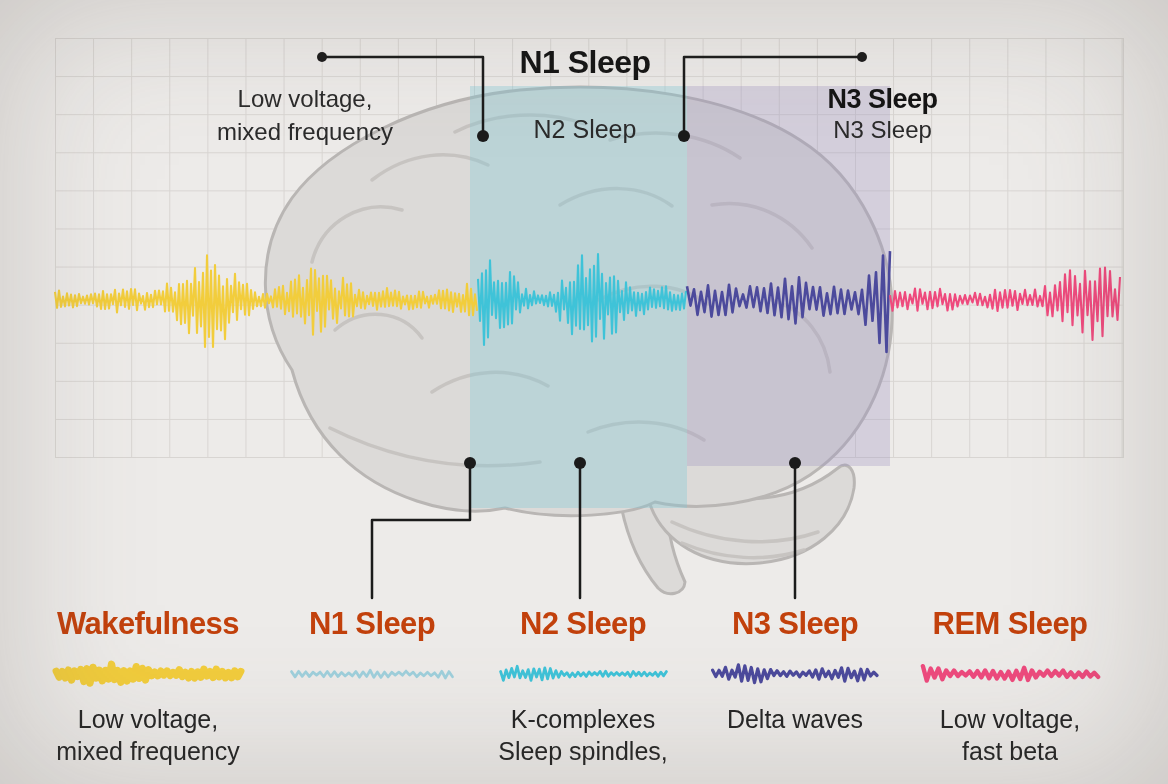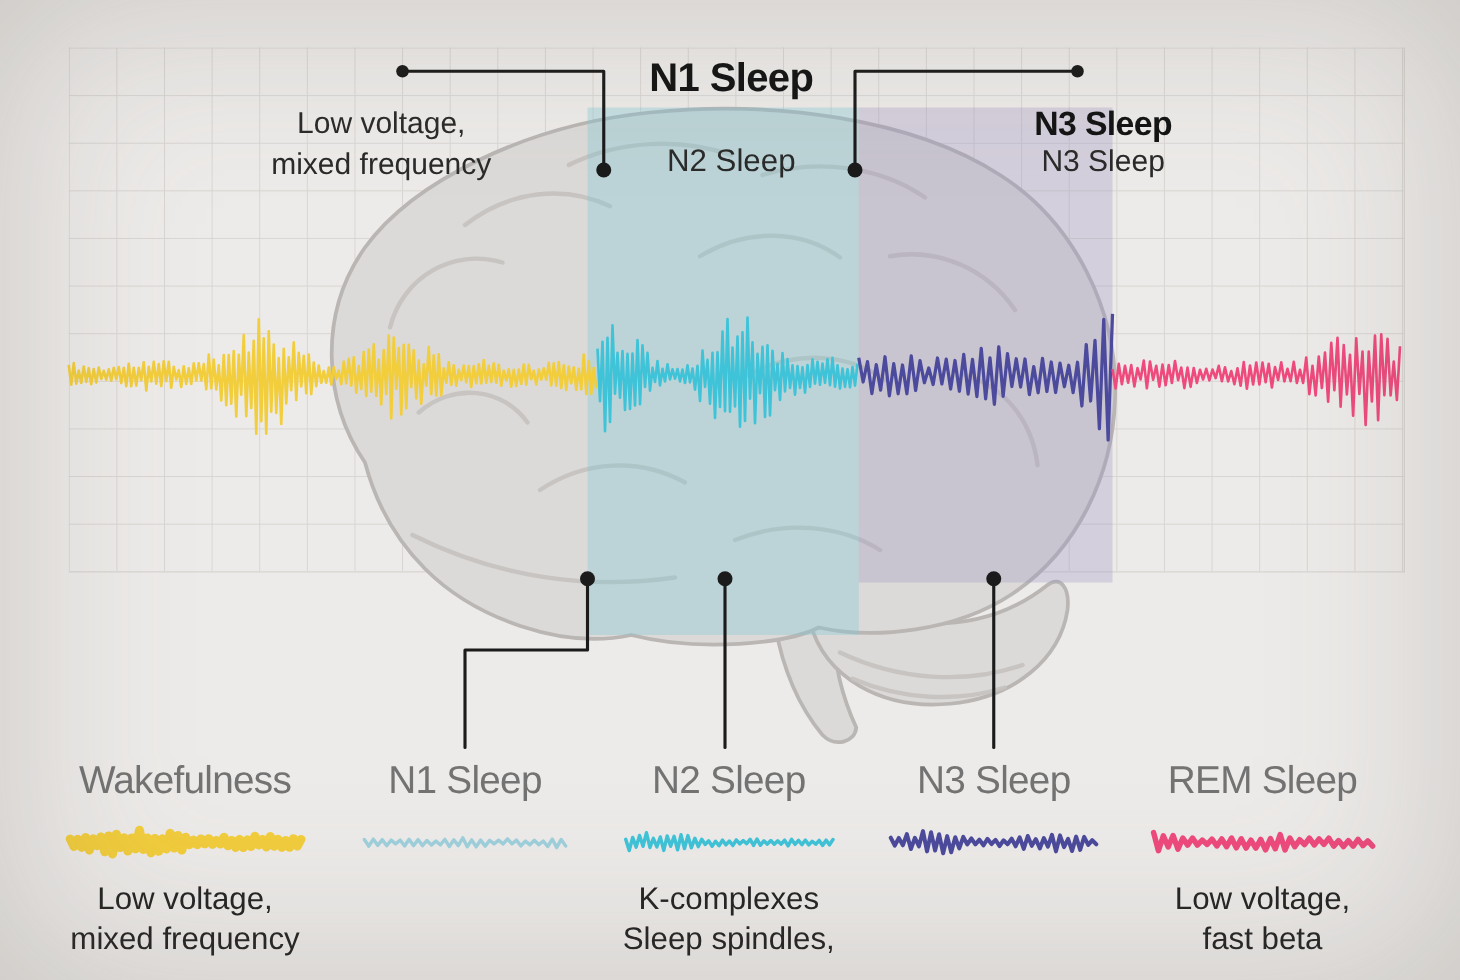--- a/index.html
+++ b/index.html
@@ -22,21 +22,21 @@
   .tint-cyan{left:470px;top:86px;width:217px;height:422px;}
   .tint-purple{left:687px;top:86px;width:203px;height:380px;}
   .label{position:absolute;text-align:center;z-index:6;}
   .wake-note{left:160px;top:82px;width:290px;font-size:24px;line-height:33px;color:#2b2b2b;display:flex;flex-direction:column;}
   .n1-title{left:485px;top:44px;width:200px;font-size:32px;font-weight:700;color:#141414;letter-spacing:-0.5px;}
   .n2-label{left:505px;top:115px;width:160px;font-size:25px;color:#2b2b2b;}
   .n3-title{left:795px;top:84px;width:175px;font-size:27px;font-weight:700;color:#141414;letter-spacing:-0.5px;}
   .n3-sub{left:795px;top:116px;width:175px;font-size:24px;color:#2b2b2b;}
   .legend{position:absolute;left:0;top:600px;width:1168px;height:184px;z-index:6;}
   .col{position:absolute;top:6px;display:flex;flex-direction:column;align-items:center;}
-  .col-title{font-size:31px;font-weight:400;color:#737373;letter-spacing:-0.6px;white-space:nowrap;}
+  .col-title{font-size:31px;font-weight:700;color:#c2410c;letter-spacing:-0.6px;white-space:nowrap;}
   .swatch{height:42px;margin-top:11px;}
   .col-desc{margin-top:8px;font-size:25px;line-height:32px;color:#242424;display:flex;flex-direction:column;text-align:center;white-space:nowrap;}
   .callouts polyline,.callouts line{fill:none;stroke:var(--callout);stroke-width:2.5px;stroke-linecap:round;stroke-linejoin:round;}
   .callouts circle{fill:var(--callout);}
   .gyri{fill:none;stroke:#c4c1bf;stroke-width:3.5px;stroke-linecap:round;opacity:.9;}
 </style>
 </head>
 <body>
 
 <div class="stage">
@@ -130,20 +130,24 @@
         <span>K-complexes</span>
         <span>Sleep spindles,</span>
       </div>
     </div>
 
     <div class="col" style="left:702px;width:186px;">
       <div class="col-title">N3 Sleep</div>
       <svg class="swatch" width="175" viewBox="0 0 190 44" preserveAspectRatio="none">
           <polyline points="5.0,18.0 8.5,24.6 12.0,18.2 15.5,24.3 19.0,15.1 22.5,27.4 26.0,18.1 29.5,25.2 33.0,12.5 36.5,29.4 40.0,13.5 43.5,28.7 47.0,15.2 50.5,31.0 54.0,16.7 57.5,30.1 61.0,17.7 64.5,26.8 68.0,17.4 71.5,23.6 75.0,18.6 78.5,23.6 82.0,19.7 85.5,24.4 89.0,19.0 92.5,23.3 96.0,19.8 99.5,24.9 103.0,20.2 106.5,23.4 110.0,18.8 113.5,25.1 117.0,17.7 120.5,27.3 124.0,16.6 127.5,24.7 131.0,19.2 134.5,26.9 138.0,18.3 141.5,25.5 145.0,15.6 148.5,29.4 152.0,16.1 155.5,25.8 159.0,19.0 162.5,29.1 166.0,17.1 169.5,28.1 173.0,17.3 176.5,24.0 180.0,20.1 183.5,23.5" fill="none" stroke="#4c4a9c" stroke-width="3.5" stroke-linecap="round" stroke-linejoin="round"></polyline>
         </svg>
+      <div class="col-desc">
+        <span>Delta waves</span>
+        <span></span>
+      </div>
     </div>
 
     <div class="col" style="left:905px;width:210px;">
       <div class="col-title">REM Sleep</div>
       <svg class="swatch" width="185" viewBox="0 0 190 44" preserveAspectRatio="none">
           <polyline points="5.0,13.7 9.0,28.9 13.0,16.3 17.0,25.8 21.0,16.1 25.0,27.6 29.0,18.3 33.0,24.2 37.0,18.3 41.0,24.2 45.0,20.0 49.0,23.6 53.0,19.2 57.0,24.9 61.0,19.0 65.0,25.6 69.0,18.2 73.0,26.5 77.0,18.8 81.0,26.7 85.0,19.9 89.0,26.8 93.0,19.4 97.0,28.2 101.0,18.7 105.0,27.3 109.0,15.4 113.0,28.3 117.0,18.2 121.0,25.6 125.0,19.6 129.0,23.8 133.0,18.3 137.0,24.1 141.0,19.0 145.0,23.6 149.0,18.4 153.0,25.1 157.0,20.3 161.0,25.5 165.0,20.4 169.0,25.1 173.0,19.3 177.0,24.6 181.0,20.6 185.0,25.0" fill="none" stroke="#ee4a7d" stroke-width="4.5" stroke-linecap="round" stroke-linejoin="round"></polyline>
         </svg>
       <div class="col-desc">
         <span>Low voltage,</span>
         <span>fast beta</span>

